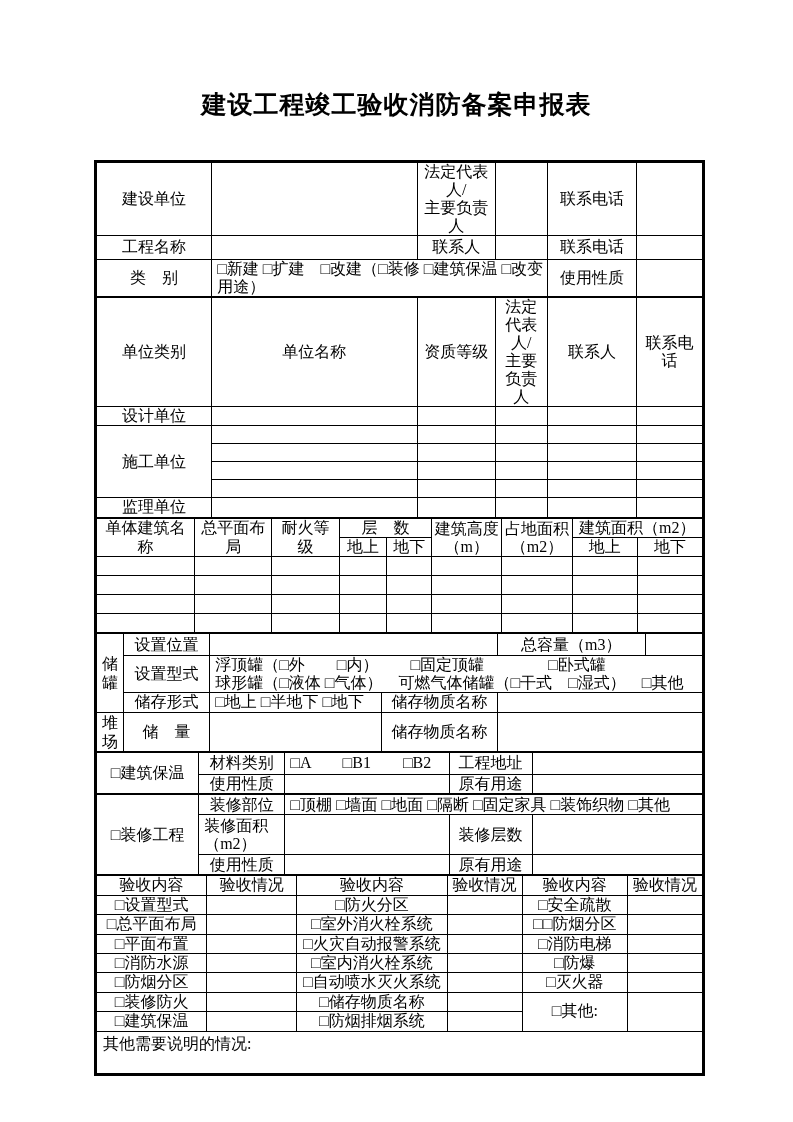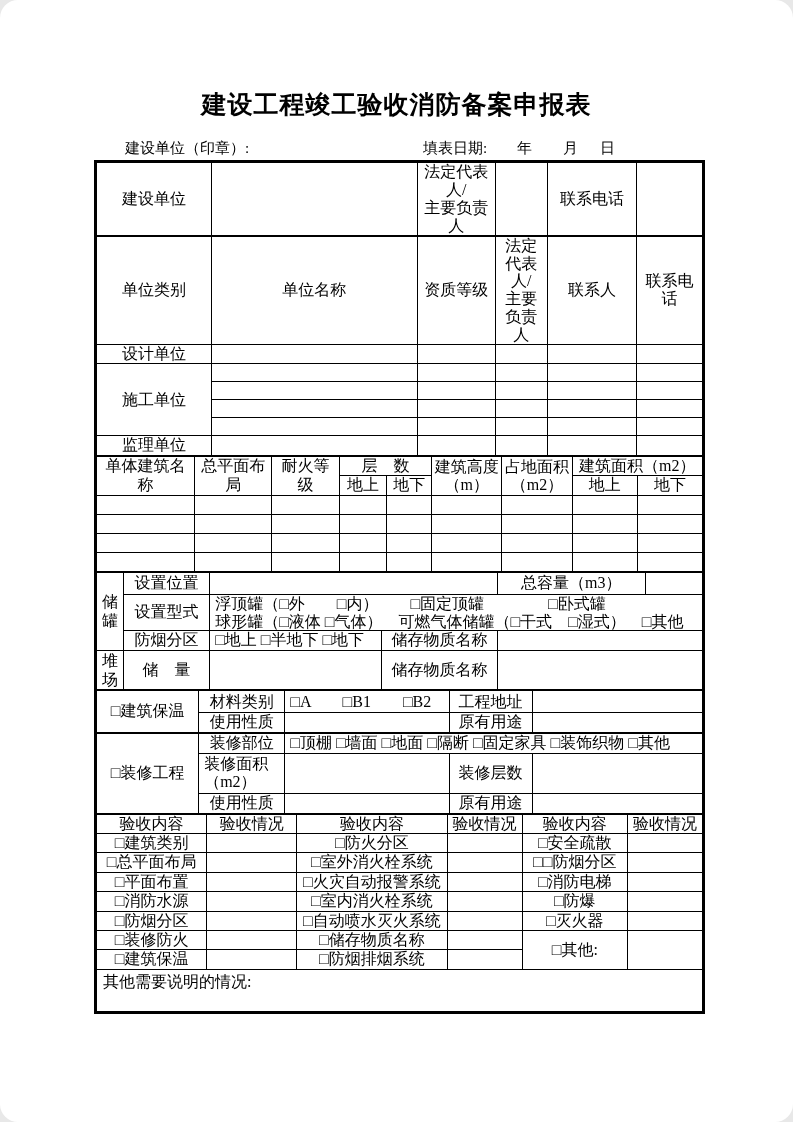--- a/index.html
+++ b/index.html
@@ -1,20 +1,19 @@
 <!DOCTYPE html>
 <html><head>
 <meta charset="utf-8">
 <style>
   html,body { margin:0; padding:0; background:#e8e8e8; }
   .page {
     position:relative; width:793px; height:1122px; margin:0 auto;
     background:#ffffff; color:#000;
     font-family:"Liberation Serif","DejaVu Serif",serif;
-    border-radius:18px;
   }
   .title {
     position:absolute; top:88px; left:0; width:100%;
     text-align:center; font-size:25px; font-weight:bold; letter-spacing:1px; margin:0;
   }
   .subheader { position:absolute; top:139px; left:95px; width:605px; height:20px; font-size:15px; }
   .subheader span { position:absolute; top:0; white-space:nowrap; }
   .pos-stamp { left:30px; }
   .pos-date  { left:328px; }
   .pos-year  { left:422px; }
@@ -43,27 +42,20 @@
 
   .pagenum { position:absolute; top:1024px; left:0; width:100%; text-align:center; font-size:13px; }
 </style>
 </head>
 <body>
 
 <div class="page">
 
   <h1 class="title">建设工程竣工验收消防备案申报表</h1>
 
-  <div class="subheader">
-    <span class="pos-stamp">建设单位（印章）:</span>
-    <span class="pos-date">填表日期:</span>
-    <span class="pos-year">年</span>
-    <span class="pos-month">月</span>
-    <span class="pos-day">日</span>
-  </div>
 
   <div class="form-box">
 
     <table>
       <colgroup>
         <col style="width:19%">
           <col style="width:33.9%">
           <col style="width:12.9%">
         <col style="width:8.6%">
           <col style="width:14.7%">
@@ -72,20 +64,34 @@
       <tbody>
           <tr class="h38">
         <td>建设单位</td>
         <td></td>
         <td class="two-line fs12">
           <div>法定代表人/</div>
           <div>主要负责人</div>
         </td>
         <td></td>
         <td>联系电话</td>
+        <td></td>
+      </tr>
+      <tr class="h24">
+        <td>工程名称</td>
+        <td></td>
+        <td class="fs14">联系人</td>
+        <td></td>
+        <td>联系电话</td>
+        <td></td>
+      </tr>
+      <tr class="h24">
+        <td>类　别</td>
+        <td colspan="3" class="left fs12">□新建 □扩建　□改建（□装修 □建筑保温 □改变用途）</td>
+        <td>使用性质</td>
         <td></td>
       </tr>
     </tbody>
       </table>
 
 
     <table>
       <colgroup>
         <col style="width:19%">
           <col style="width:33.9%">
@@ -256,21 +262,21 @@
         <td></td>
       </tr>
       <tr class="h36">
         <td>设置型式</td>
         <td colspan="4" class="left two-line fs15">
           <div>浮顶罐（□外　　□内）　　□固定顶罐　　　　□卧式罐</div>
           <div>球形罐（□液体 □气体）　可燃气体储罐（□干式　□湿式）　□其他</div>
         </td>
       </tr>
       <tr class="h18">
-        <td>防烟分区</td>
+        <td>储存形式</td>
         <td class="left fs15">□地上 □半地下 □地下</td>
         <td class="fs15">储存物质名称</td>
         <td colspan="2"></td>
       </tr>
       <tr class="h36">
         <td class="vgroup">
           <div>堆</div>
           <div>场</div>
         </td>
         <td>储　量</td>
@@ -350,21 +356,21 @@
       <tbody>
           <tr class="h18">
         <td>验收内容</td>
         <td>验收情况</td>
         <td>验收内容</td>
         <td>验收情况</td>
         <td>验收内容</td>
         <td>验收情况</td>
       </tr>
       <tr class="h19">
-        <td>□建筑类别</td>
+        <td>□设置型式</td>
         <td></td>
         <td>□防火分区</td>
         <td></td>
         <td>□安全疏散</td>
         <td></td>
       </tr>
       <tr class="h19">
         <td>□总平面布局</td>
         <td></td>
         <td>□室外消火栓系统</td>

